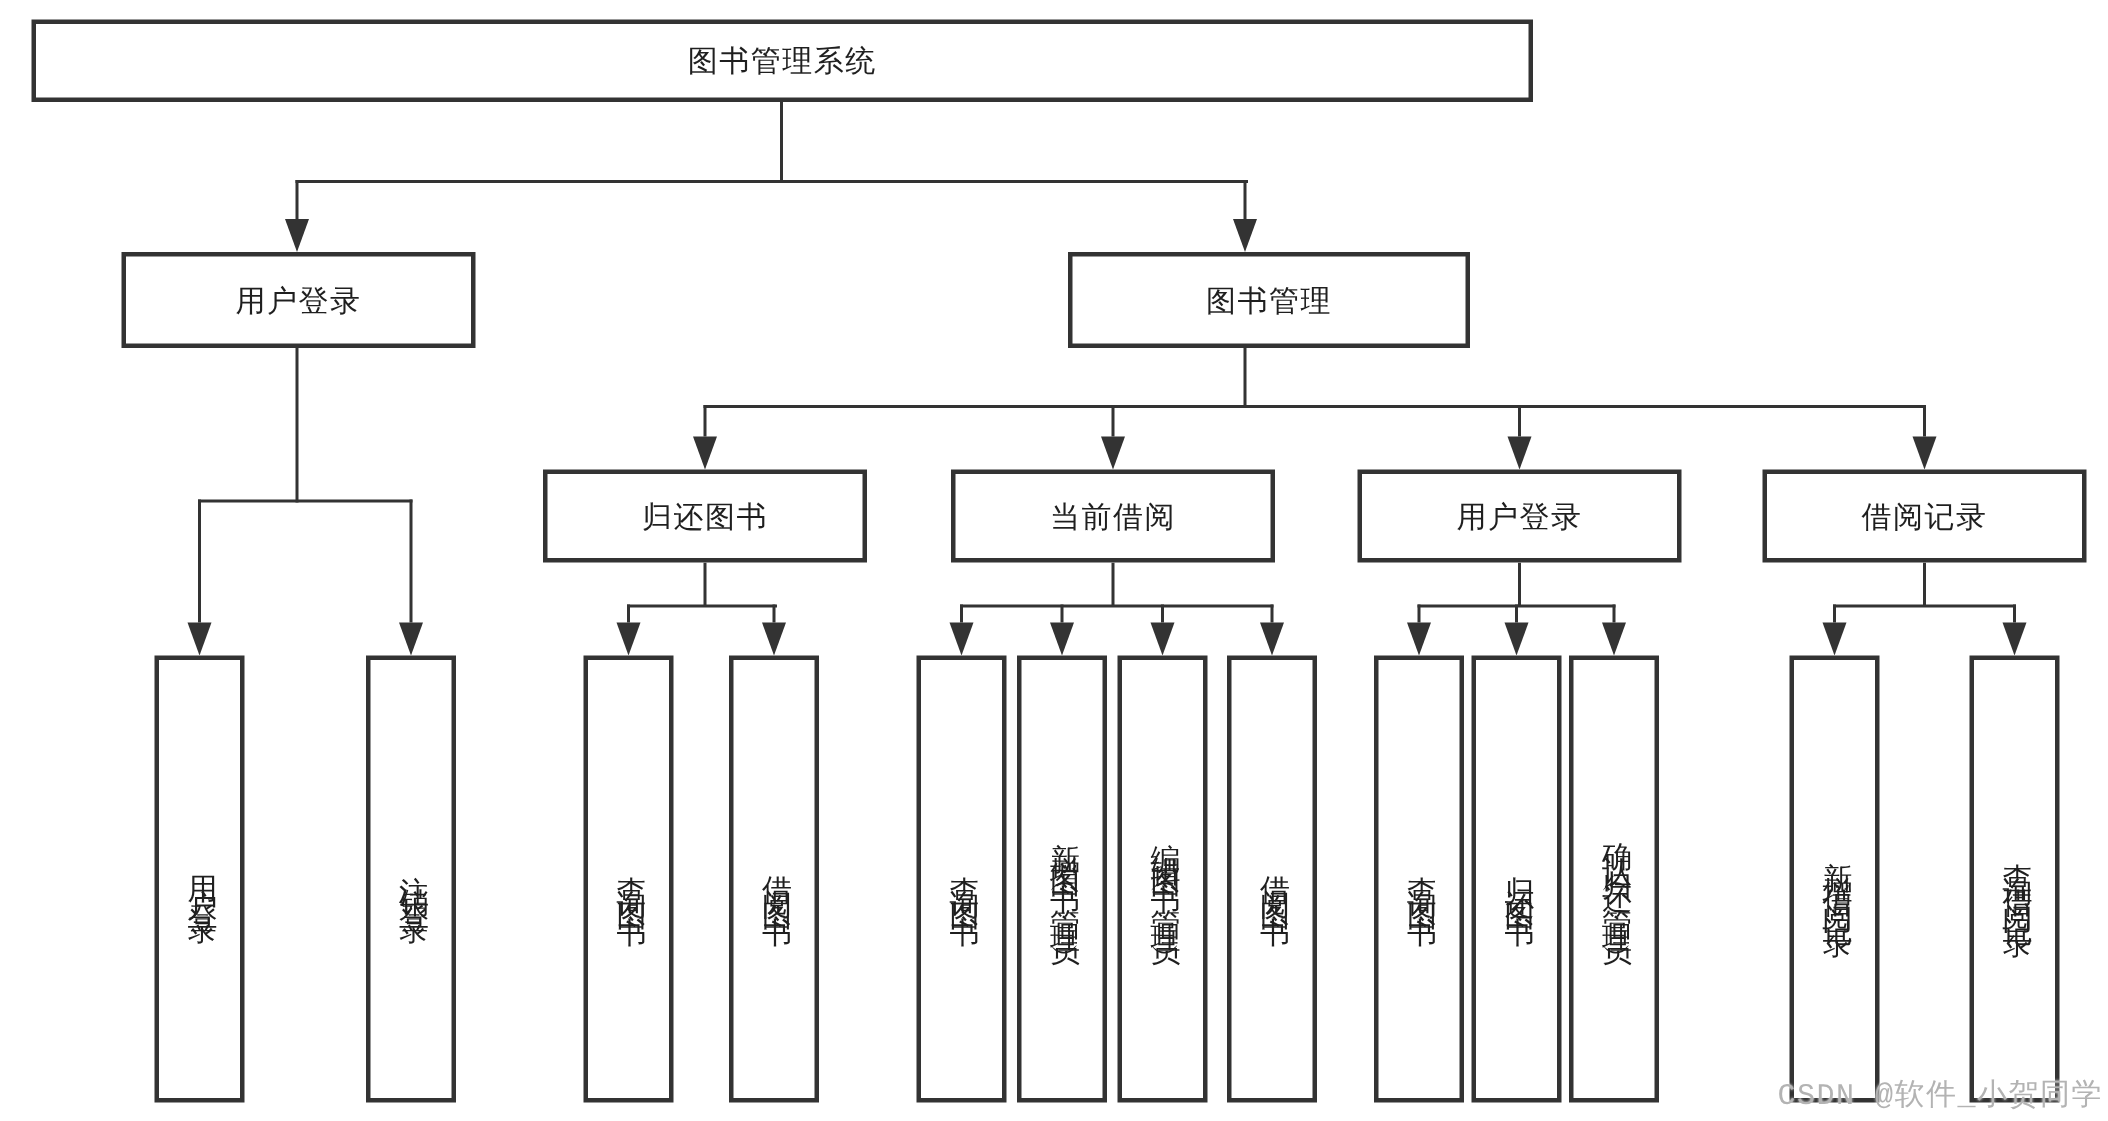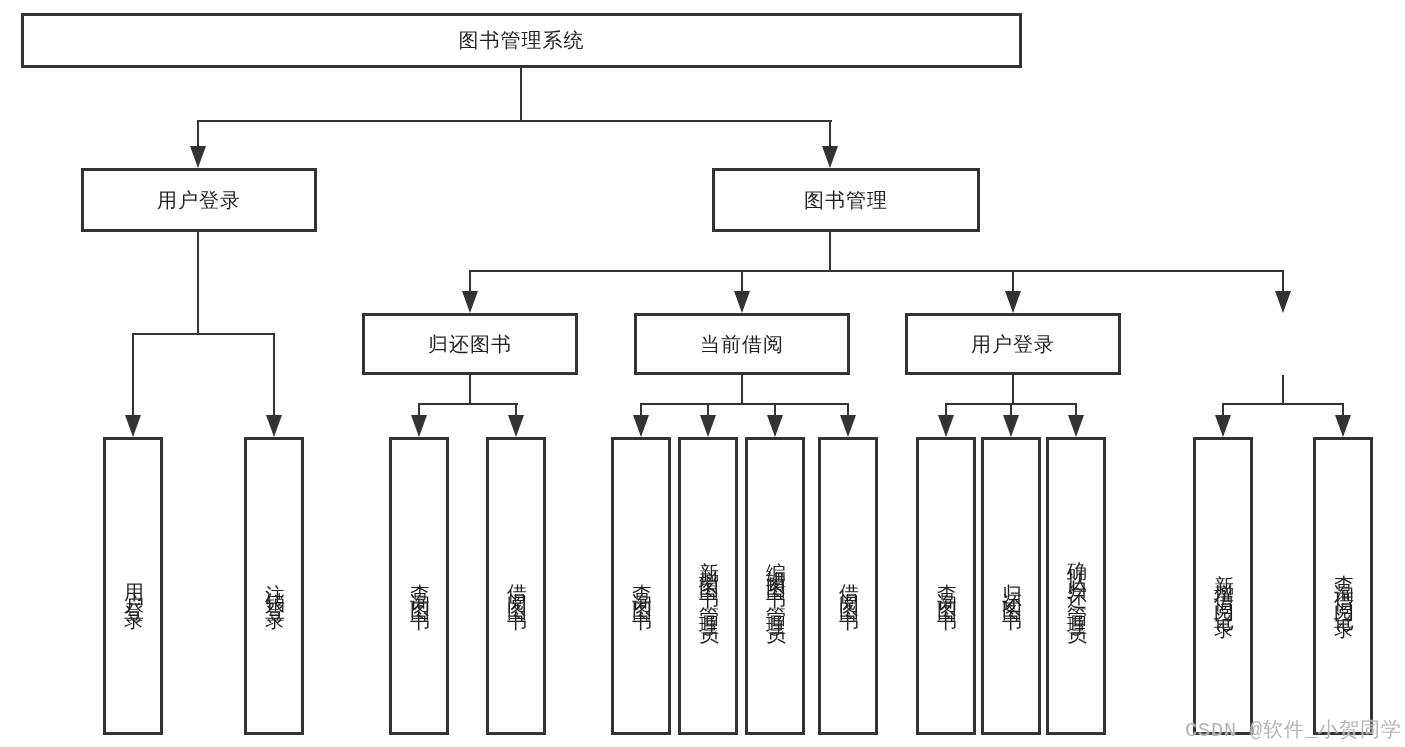--- a/index.html
+++ b/index.html
@@ -109,20 +109,23 @@
 
   <div class="hbox" style="left:362px;top:313px;width:216px;height:62px">
     <span>归还图书</span>
   </div>
   <div class="hbox" style="left:634px;top:313px;width:216px;height:62px">
     <span>当前借阅</span>
   </div>
   <div class="hbox" style="left:905px;top:313px;width:216px;height:62px">
     <span>用户登录</span>
   </div>
+  <div class="hbox" style="left:1175px;top:313px;width:216px;height:62px">
+    <span>借阅记录</span>
+  </div>
 
   <div class="vbox" style="left:103px">
     <span>用户登录</span>
   </div>
   <div class="vbox" style="left:244px">
     <span>注销登录</span>
   </div>
 
   <div class="vbox" style="left:389px">
     <span>查询图书</span>

